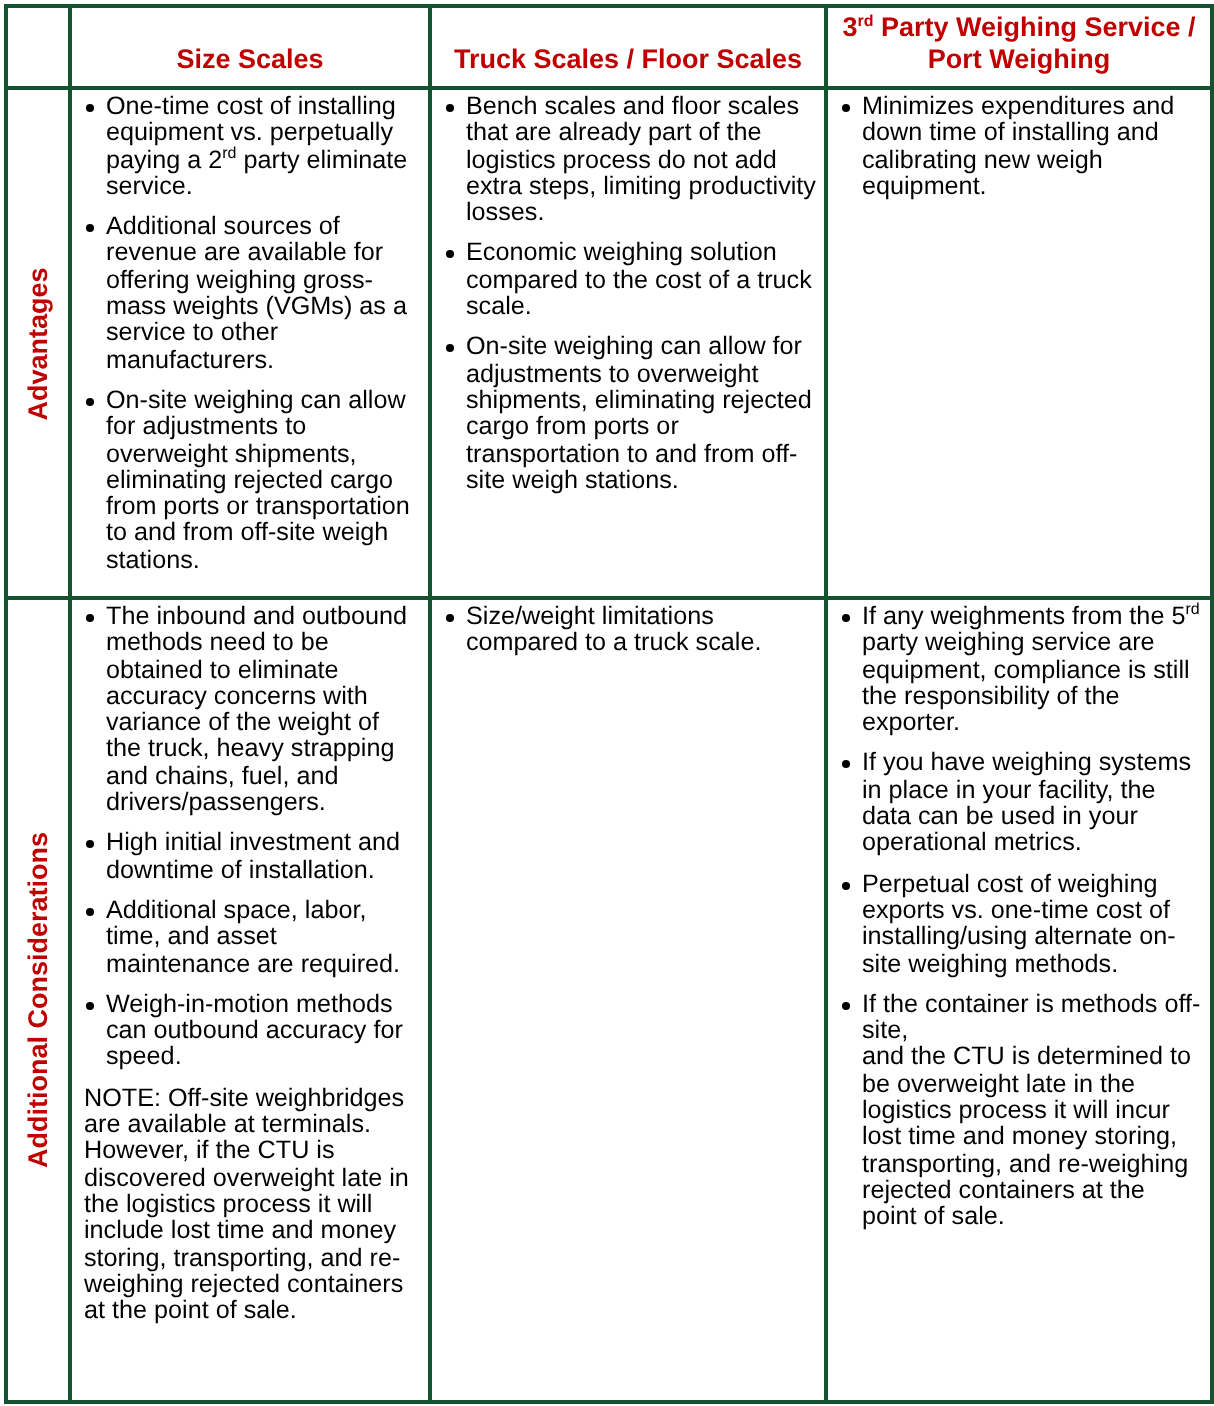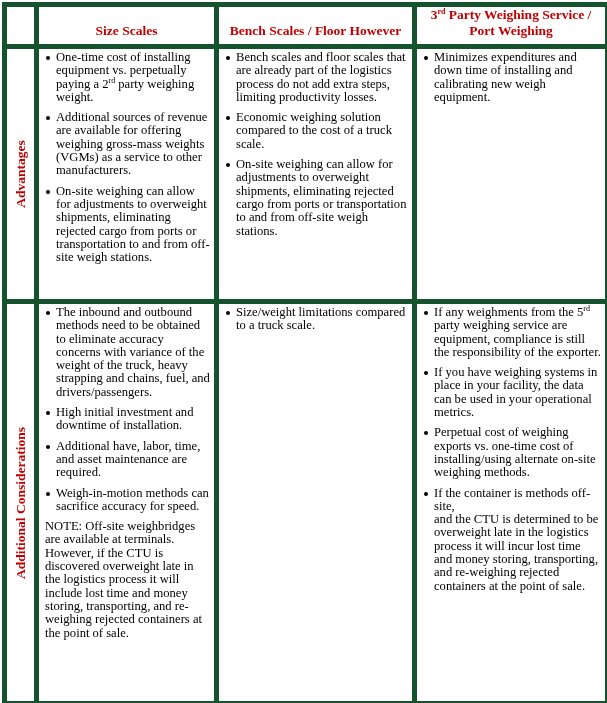--- a/index.html
+++ b/index.html
@@ -17,24 +17,23 @@
     }
     table.cmp {
       position: absolute;
       left: 2px;
       top: 2px;
       border-collapse: collapse;
       table-layout: fixed;
       width: 603px;
     }
     table.cmp td, table.cmp th {
-      border: 5px solid #14532d;
+      border: 2px solid #14532d;
       vertical-align: top;
       padding: 0;
-      font-family: Liberation Serif, serif;
     }
     col.c0 { width: 32px; }
     col.c1 { width: 180px; }
     col.c2 { width: 198px; }
     col.c3 { width: 193px; }
 
     tr.hdr { height: 41px; }
     tr.hdr th {
       color: #C00000;
       font-weight: bold;
@@ -108,31 +107,31 @@
   <colgroup>
     <col class="c0">
       <col class="c1">
       <col class="c2">
       <col class="c3">
   </colgroup>
   <tbody>
       <tr class="hdr">
     <th></th>
     <th>Size Scales</th>
-    <th>Bench Scales / Floor However</th>
+    <th>Truck Scales / Floor Scales</th>
     <th><span>3</span><sup>rd</sup><span> Party Weighing Service / Port Weighing</span></th>
   </tr>
 
   <tr class="r-adv">
     <td class="rowlabel">
       <span class="vlabel">Advantages</span>
     </td>
     <td>
       <ul class="bullets">
-        <li><span>One-time cost of installing equipment vs. perpetually paying a 2</span><sup>rd</sup><span> party weighing weight.</span></li>
+        <li><span>One-time cost of installing equipment vs. perpetually paying a 2</span><sup>rd</sup><span> party eliminate service.</span></li>
         <li>Additional sources of revenue are available for offering weighing gross-mass weights (VGMs) as a service to other manufacturers.</li>
         <li>On-site weighing can allow for adjustments to overweight shipments, eliminating rejected cargo from ports or transportation to and from off-site weigh stations.</li>
       </ul>
     </td>
     <td>
       <ul class="bullets">
         <li>Bench scales and floor scales that are already part of the logistics process do not add extra steps, limiting productivity losses.</li>
         <li>Economic weighing solution compared to the cost of a truck scale.</li>
         <li>On-site weighing can allow for adjustments to overweight shipments, eliminating rejected cargo from ports or transportation to and from off-site weigh stations.</li>
       </ul>
@@ -145,22 +144,22 @@
   </tr>
 
   <tr class="r-add">
     <td class="rowlabel">
       <span class="vlabel">Additional Considerations</span>
     </td>
     <td>
       <ul class="bullets">
         <li>The inbound and outbound methods need to be obtained to eliminate accuracy concerns with variance of the weight of the truck, heavy strapping and chains, fuel, and drivers/passengers.</li>
         <li>High initial investment and downtime of installation.</li>
-        <li>Additional have, labor, time, and asset maintenance are required.</li>
-        <li>Weigh-in-motion methods can sacrifice accuracy for speed.</li>
+        <li>Additional space, labor, time, and asset maintenance are required.</li>
+        <li>Weigh-in-motion methods can outbound accuracy for speed.</li>
       </ul>
       <p class="note">NOTE: Off-site weighbridges are available at terminals. However, if the CTU is discovered overweight late in the logistics process it will include lost time and money storing, transporting, and re-weighing rejected containers at the point of sale.</p>
     </td>
     <td>
       <ul class="bullets">
         <li>Size/weight limitations compared to a truck scale.</li>
       </ul>
     </td>
     <td>
       <ul class="bullets">

